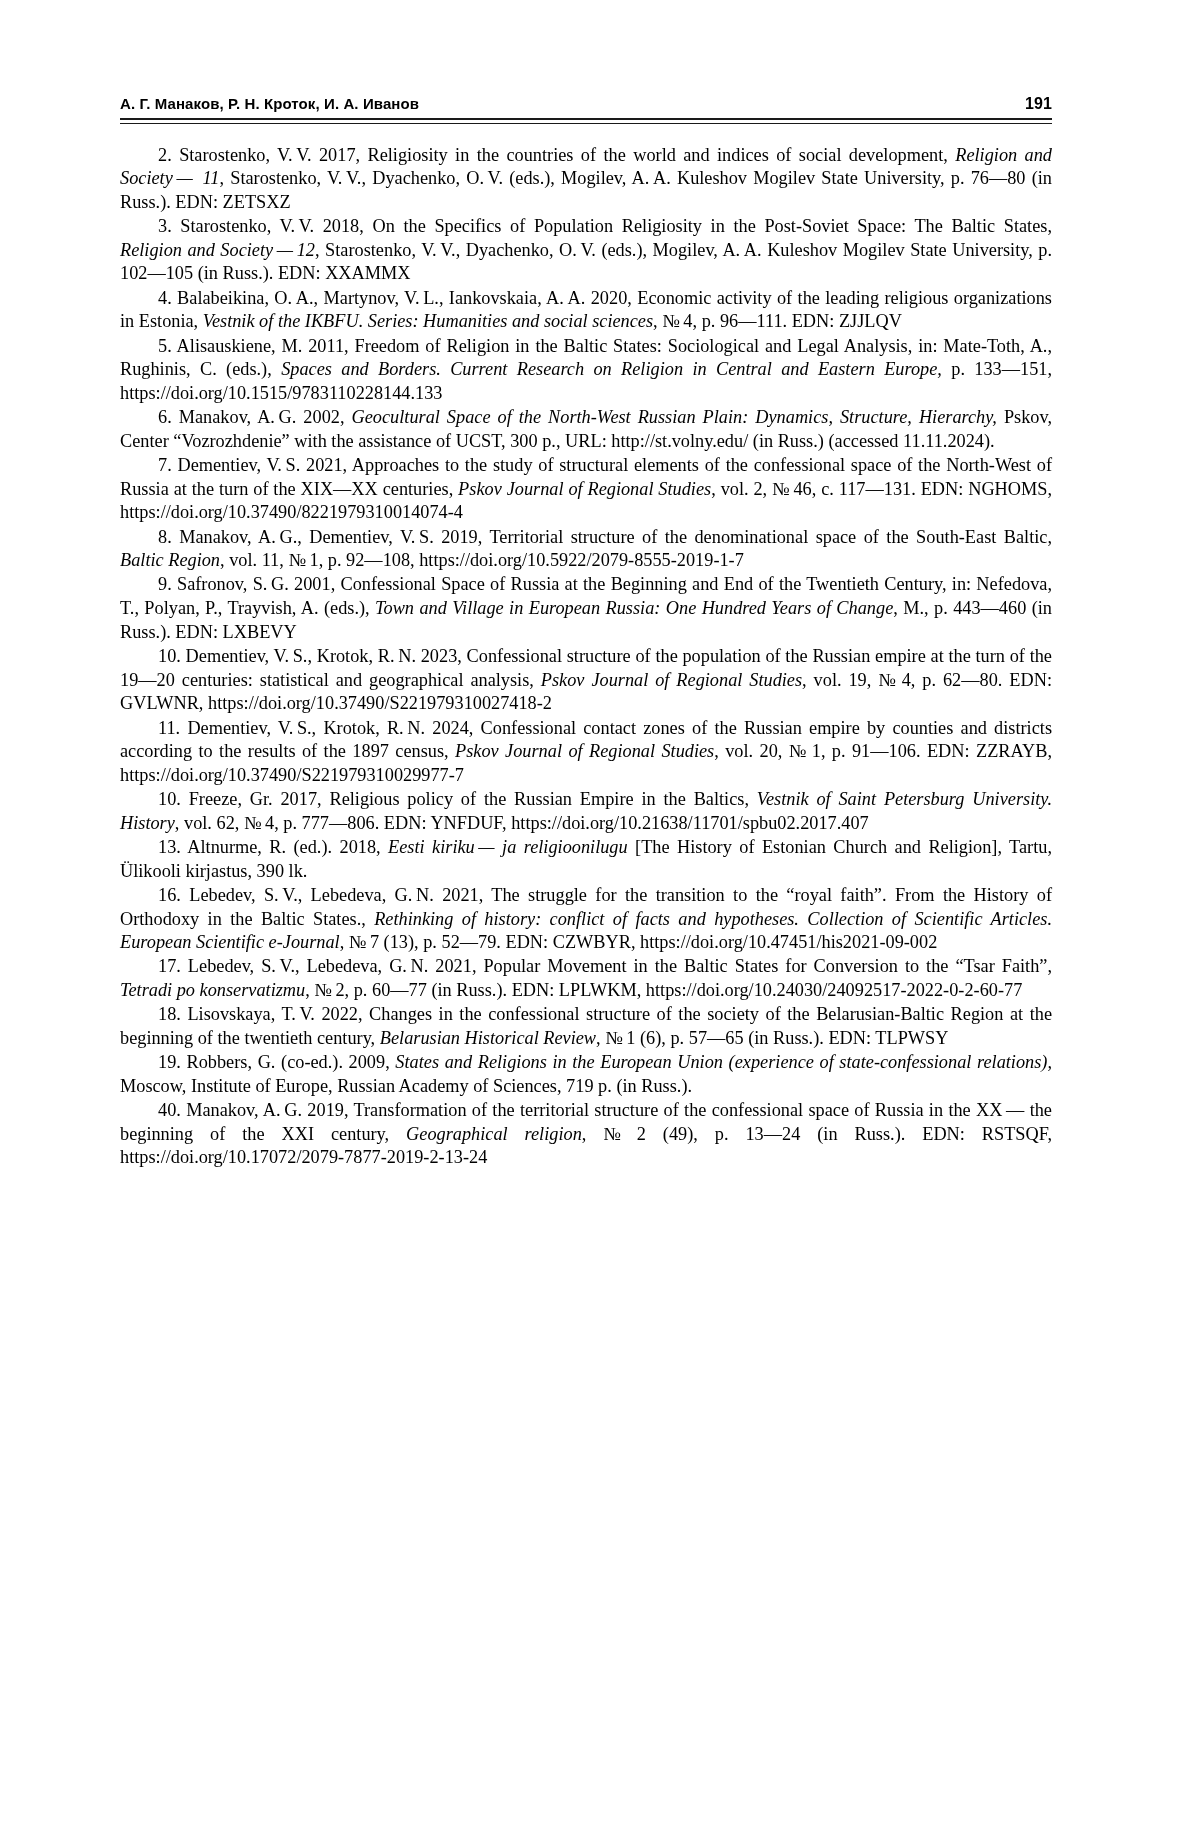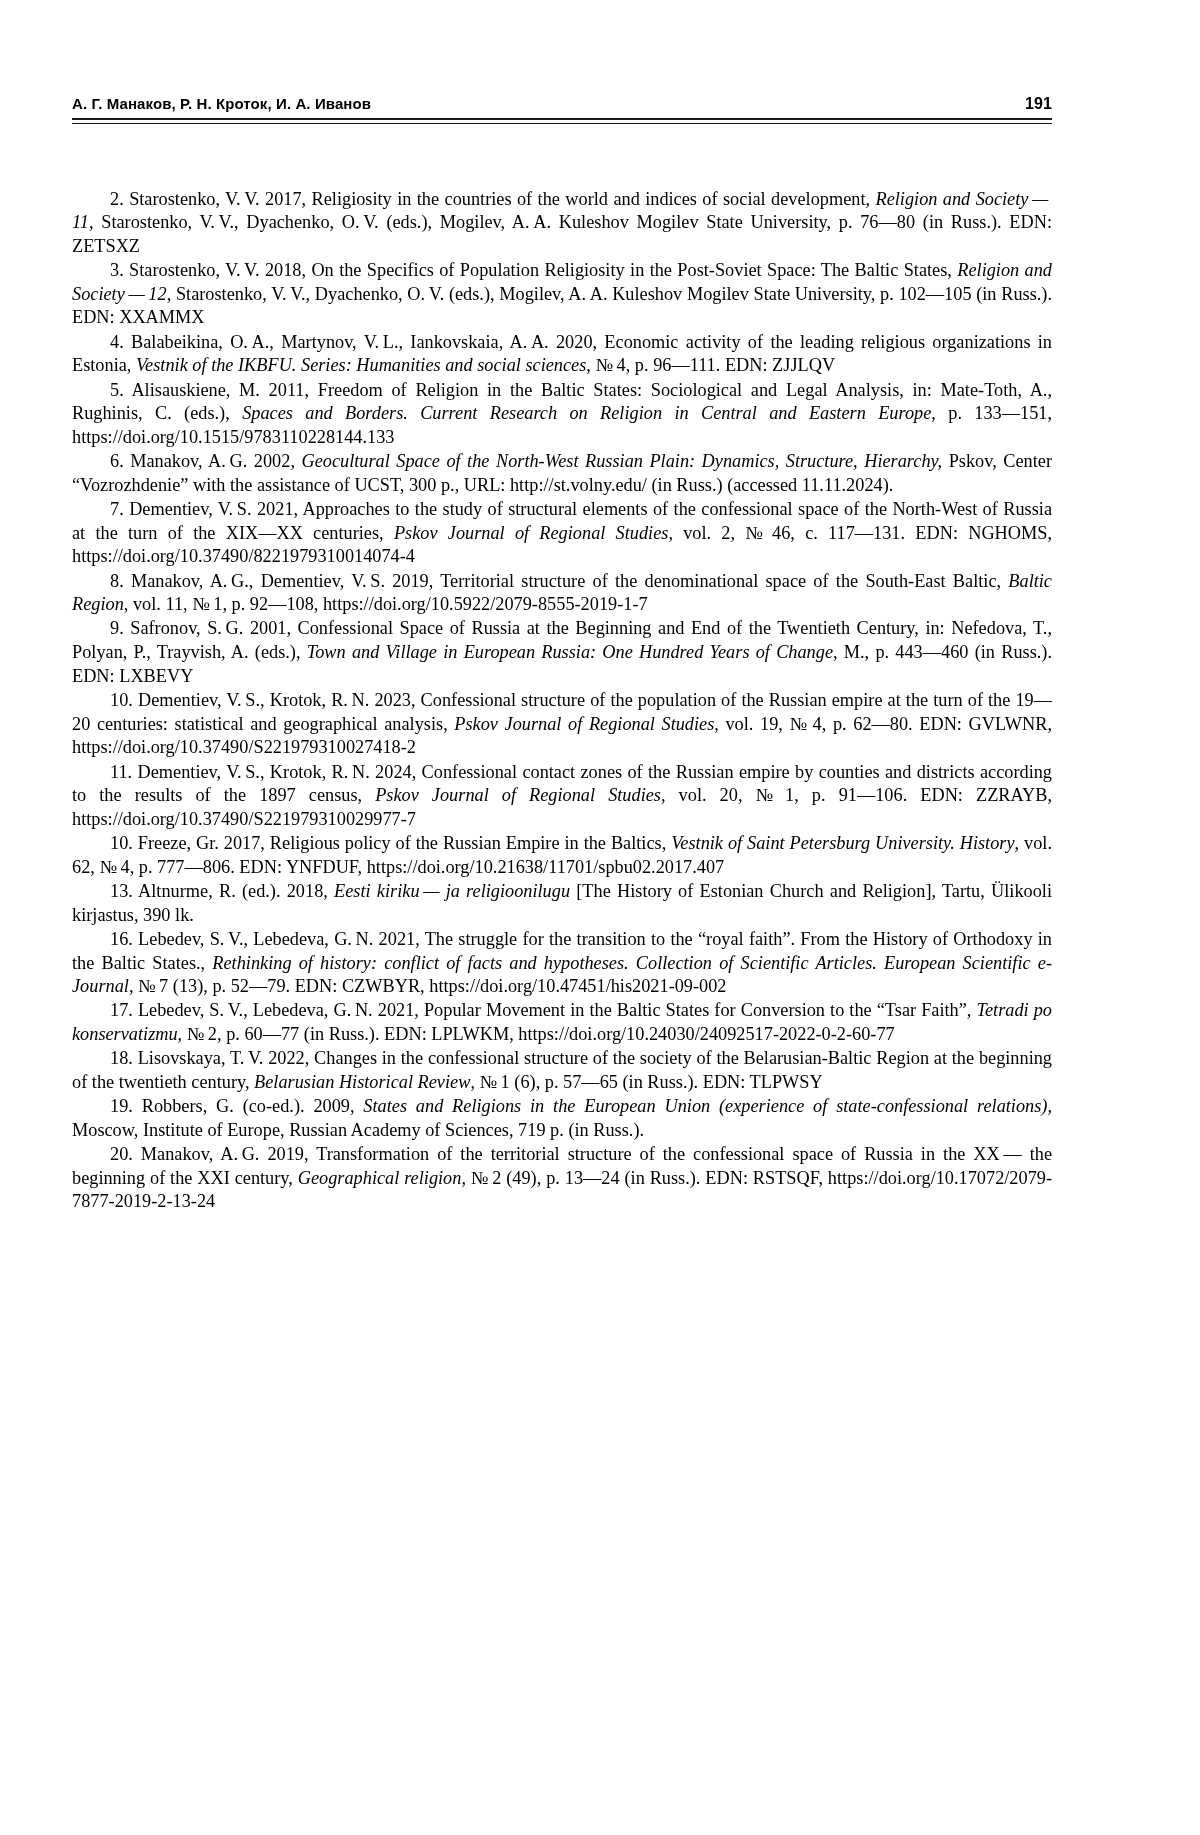--- a/index.html
+++ b/index.html
@@ -13,21 +13,21 @@
     font-family: "Liberation Serif", serif;
     color: #000000;
     position: relative;
   }
   .page {
     position: absolute;
     left: 0; top: 0;
     width: 1200px;
     height: 1835px;
     box-sizing: border-box;
-    padding: 95px 148px 0 72px;
+    padding: 95px 148px 0 120px;
   }
   .runhead {
     display: flex;
     align-items: baseline;
     justify-content: space-between;
     font-family: "Liberation Sans", sans-serif;
     font-size: 15.5px;
     font-weight: 700;
     letter-spacing: 0.1px;
     padding-bottom: 5px;
@@ -42,21 +42,21 @@
     text-align: center;
   }
   .rule-thick {
     border-top: 2.6px solid #1a1a1a;
     margin-bottom: 2.5px;
   }
   .rule-thin {
     border-top: 1px solid #1a1a1a;
   }
   .refs {
-    margin-top: 64px;
+    margin-top: 20px;
   }
   .ref {
     font-size: 18.3px;
     line-height: 1.295;
     text-align: justify;
     text-justify: inter-word;
     text-indent: 38px;
     margin: 0 0 0.5px 0;
     hyphens: manual;
   }
@@ -91,16 +91,16 @@
       <p class="ref"><span>8.</span> <span>Manakov, A. G., Dementiev, V. S. 2019, Territorial structure of the denominational space of the South-East Baltic, <i>Baltic Region</i>, vol. 11, № 1, p. 92—108, https://doi.org/10.5922/2079-8555-2019-1-7</span></p>
       <p class="ref"><span>9.</span> <span>Safronov, S. G. 2001, Confessional Space of Russia at the Beginning and End of the Twentieth Century, in: Nefedova, T., Polyan, P., Trayvish, A. (eds.), <i>Town and Village in European Russia: One Hundred Years of Change</i>, M., p. 443—460 (in Russ.). EDN: LXBEVY</span></p>
       <p class="ref"><span>10.</span> <span>Dementiev, V. S., Krotok, R. N. 2023, Confessional structure of the population of the Russian empire at the turn of the 19—20 centuries: statistical and geographical analysis, <i>Pskov Journal of Regional Studies</i>, vol. 19, № 4, p. 62—80. EDN: GVLWNR, https://doi.org/10.37490/S221979310027418-2</span></p>
       <p class="ref"><span>11.</span> <span>Dementiev, V. S., Krotok, R. N. 2024, Confessional contact zones of the Russian empire by counties and districts according to the results of the 1897 census, <i>Pskov Journal of Regional Studies</i>, vol. 20, № 1, p. 91—106. EDN: ZZRAYB, https://doi.org/10.37490/S221979310029977-7</span></p>
       <p class="ref"><span>10.</span> <span>Freeze, Gr. 2017, Religious policy of the Russian Empire in the Baltics, <i>Vestnik of Saint Petersburg University. History</i>, vol. 62, № 4, p. 777—806. EDN: YNFDUF, https://doi.org/10.21638/11701/spbu02.2017.407</span></p>
       <p class="ref"><span>13.</span> <span>Altnurme, R. (ed.). 2018, <i>Eesti kiriku — ja religioonilugu</i> [The History of Estonian Church and Religion], Tartu, Ülikooli kirjastus, 390 lk.</span></p>
       <p class="ref"><span>16.</span> <span>Lebedev, S. V., Lebedeva, G. N. 2021, The struggle for the transition to the “royal faith”. From the History of Orthodoxy in the Baltic States., <i>Rethinking of history: conflict of facts and hypotheses. Collection of Scientific Articles. European Scientific e-Journal</i>, № 7 (13), p. 52—79. EDN: CZWBYR, https://doi.org/10.47451/his2021-09-002</span></p>
       <p class="ref"><span>17.</span> <span>Lebedev, S. V., Lebedeva, G. N. 2021, Popular Movement in the Baltic States for Conversion to the “Tsar Faith”, <i>Tetradi po konservatizmu</i>, № 2, p. 60—77 (in Russ.). EDN: LPLWKM, https://doi.org/10.24030/24092517-2022-0-2-60-77</span></p>
       <p class="ref"><span>18.</span> <span>Lisovskaya, T. V. 2022, Changes in the confessional structure of the society of the Belarusian-Baltic Region at the beginning of the twentieth century, <i>Belarusian Historical Review</i>, № 1 (6), p. 57—65 (in Russ.). EDN: TLPWSY</span></p>
       <p class="ref"><span>19.</span> <span>Robbers, G. (co-ed.). 2009, <i>States and Religions in the European Union (experience of state-confessional relations),</i> Moscow, Institute of Europe, Russian Academy of Sciences, 719 p. (in Russ.).</span></p>
-      <p class="ref"><span>20.</span> <span>Manakov, A. G. 2019, Transformation of the territorial structure of the confessional space of Russia in the XX — the beginning of the XXI century, <i>Geographical religion</i>, № 2 (49), p. 13—24 (in Russ.). EDN: RSTSQF, https://doi.org/10.17072/2079-7877-2019-2-13-24</span></p>
+      <p class="ref"><span>40.</span> <span>Manakov, A. G. 2019, Transformation of the territorial structure of the confessional space of Russia in the XX — the beginning of the XXI century, <i>Geographical religion</i>, № 2 (49), p. 13—24 (in Russ.). EDN: RSTSQF, https://doi.org/10.17072/2079-7877-2019-2-13-24</span></p>
     </div>
 
 </div>
 
 </body></html>

